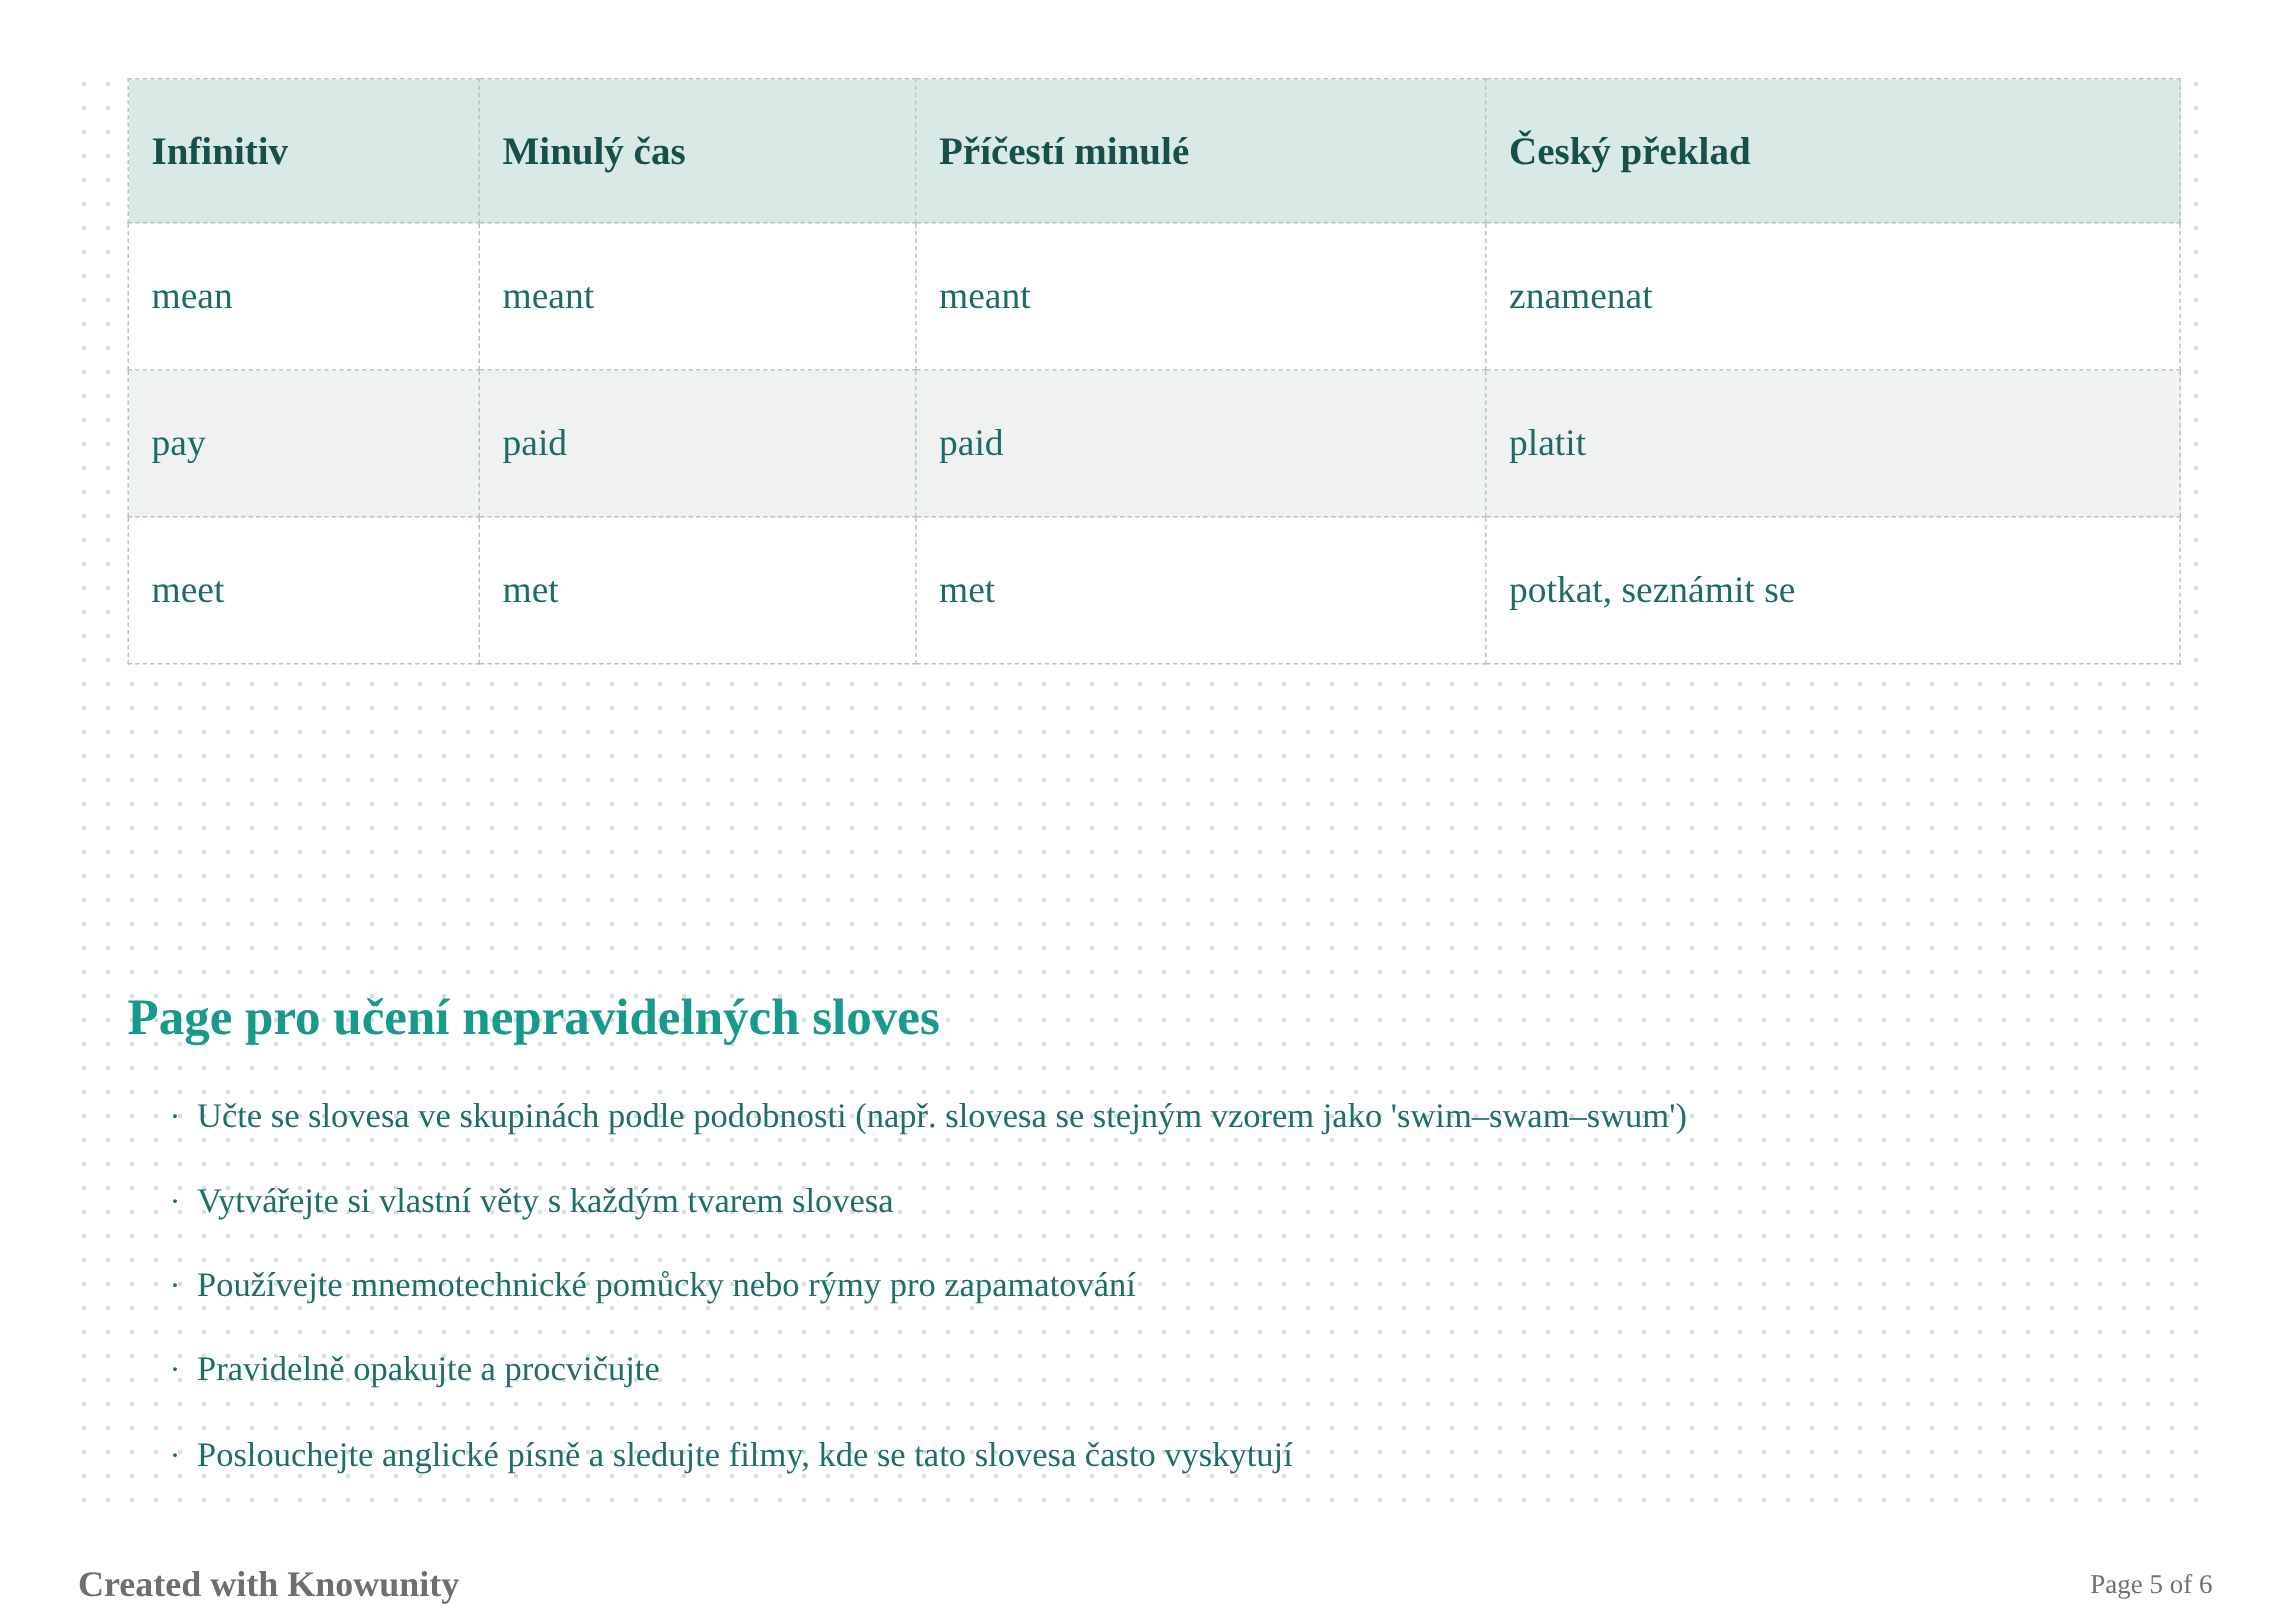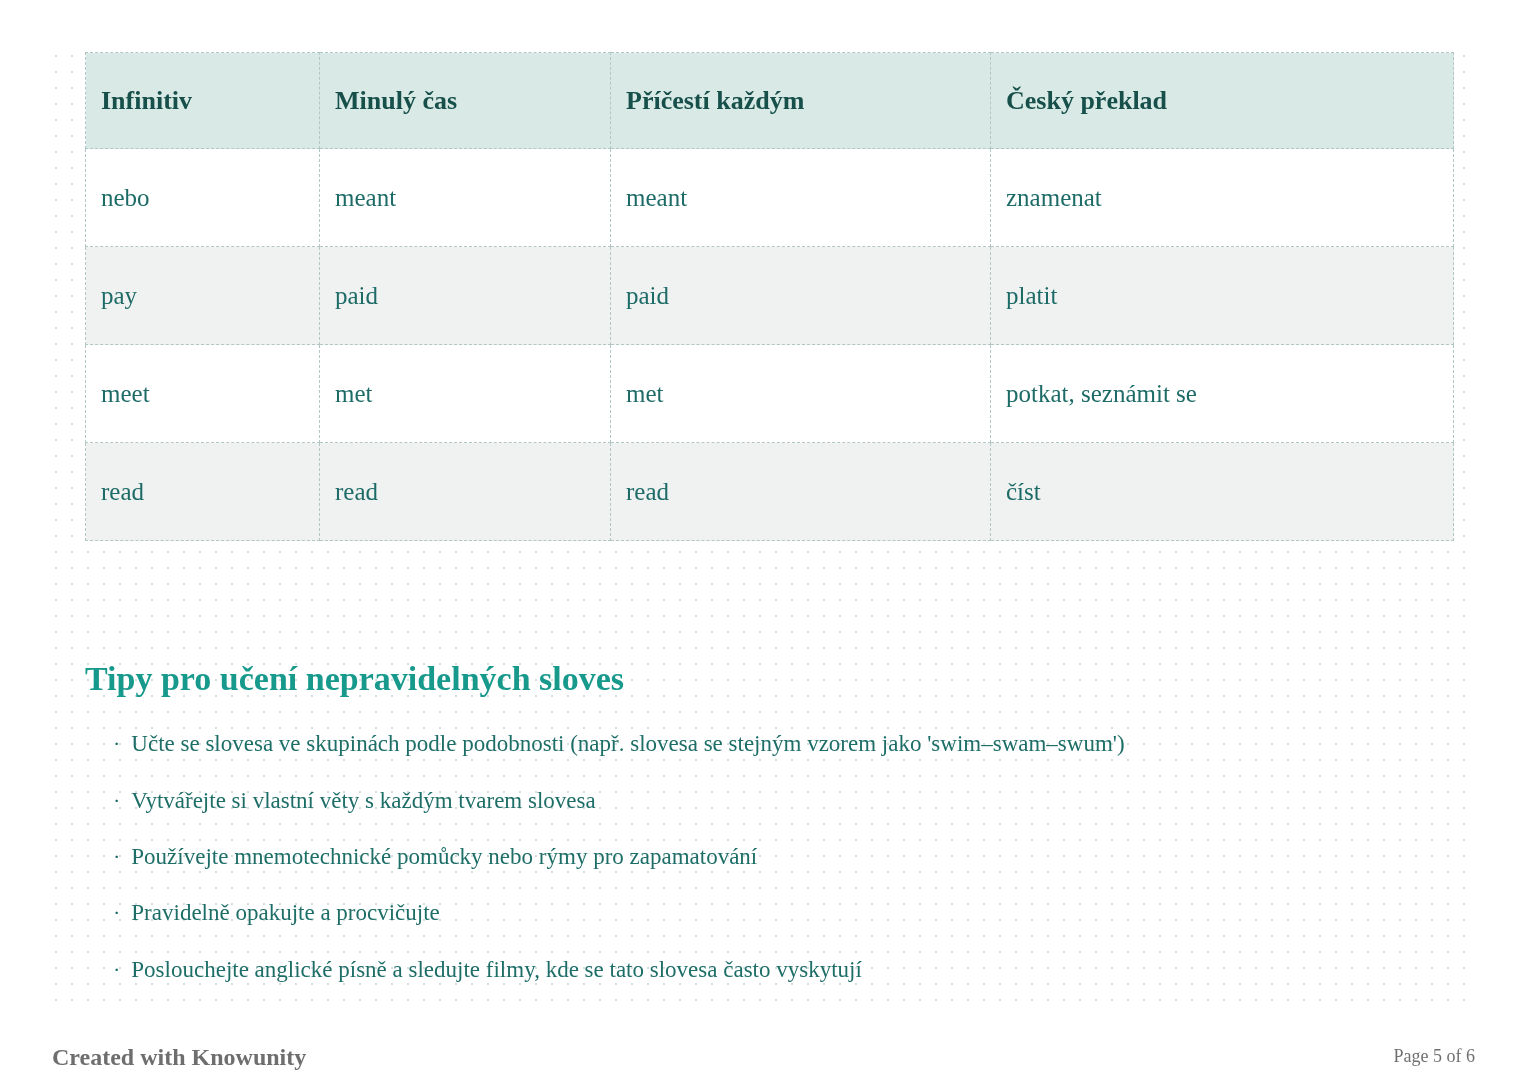--- a/index.html
+++ b/index.html
@@ -115,53 +115,47 @@
     <colgroup>
         <col class="c1">
         <col class="c2">
         <col class="c3">
         <col class="c4">
       </colgroup>
     <thead>
       <tr>
         <th>Infinitiv</th>
         <th>Minulý čas</th>
-        <th>Příčestí každým</th>
+        <th>Příčestí minulé</th>
         <th>Český překlad</th>
       </tr>
     </thead>
     <tbody>
       <tr>
-        <td>nebo</td>
+        <td>mean</td>
         <td>meant</td>
         <td>meant</td>
         <td>znamenat</td>
       </tr>
       <tr>
         <td>pay</td>
         <td>paid</td>
         <td>paid</td>
         <td>platit</td>
       </tr>
       <tr>
         <td>meet</td>
         <td>met</td>
         <td>met</td>
         <td>potkat, seznámit se</td>
       </tr>
-      <tr>
-        <td>read</td>
-        <td>read</td>
-        <td>read</td>
-        <td>číst</td>
-      </tr>
     </tbody>
   </table>
 
-  <h2 class="tips-heading">Tipy pro učení nepravidelných sloves</h2>
+  <h2 class="tips-heading">Page pro učení nepravidelných sloves</h2>
 
   <ul class="tips-list">
     <li>
       <span class="bullet">·</span>
       <span>Učte se slovesa ve skupinách podle podobnosti (např. slovesa se stejným vzorem jako 'swim–swam–swum')</span>
     </li>
     <li>
       <span class="bullet">·</span>
       <span>Vytvářejte si vlastní věty s každým tvarem slovesa</span>
     </li>

